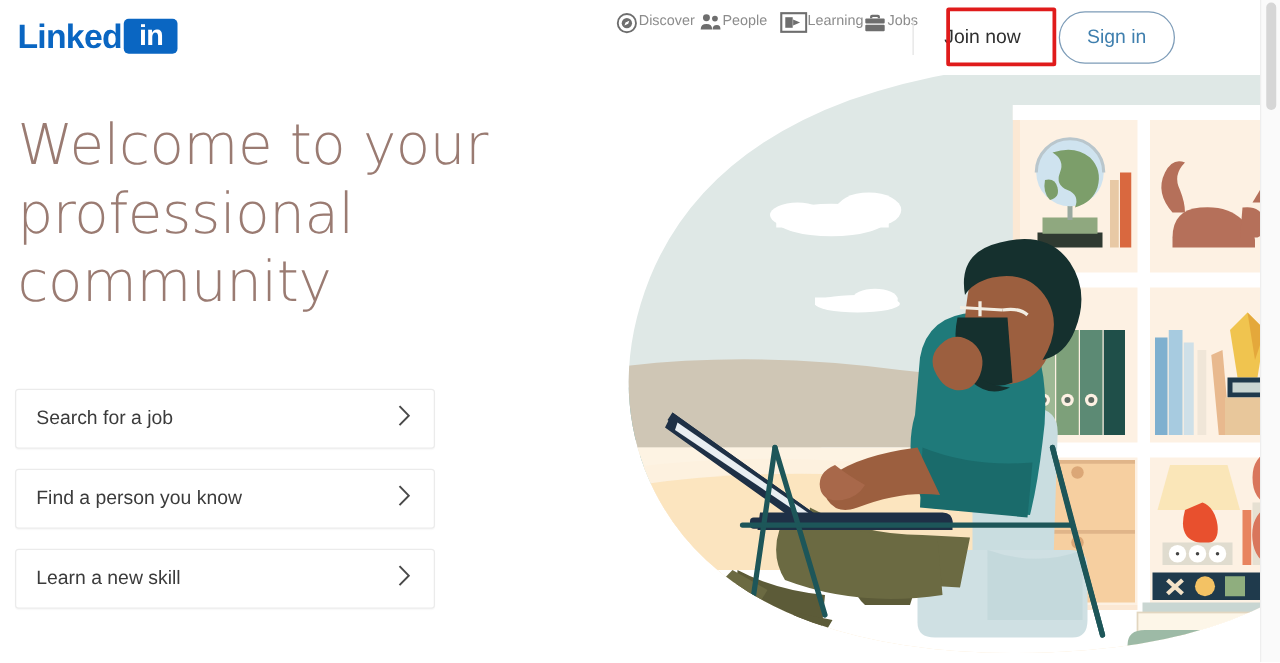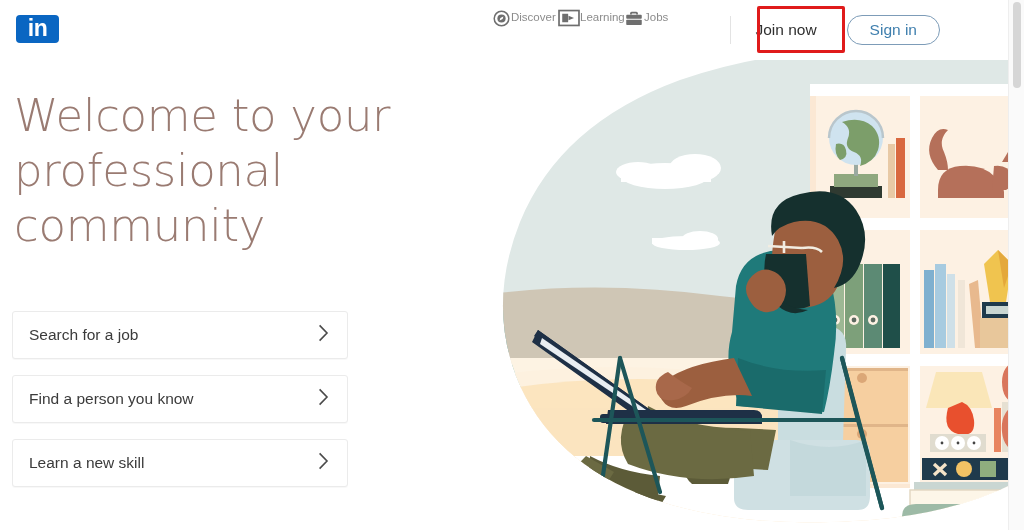--- a/index.html
+++ b/index.html
@@ -51,21 +51,21 @@
     display:flex; align-items:center; justify-content:center;
     background:transparent; border:none; cursor:pointer;
     font-size:15.5px; color:#2f2f2f; border-radius:2px;
     font-family:"Liberation Sans", sans-serif;
   }
   #join-highlight {
     position:absolute; left:757px; top:6px; width:88px; height:47px;
     border:3px solid #e01b1b; border-radius:2px; z-index:45; pointer-events:none;
   }
   #sign-in {
-    margin-left:14px; height:30px; padding:0 22px;
+    margin-left:14px; height:42px; padding:0 22px;
     display:flex; align-items:center; justify-content:center;
     background:transparent; border:1.3px solid #7d9cb8; border-radius:24px;
     color:#3f7fae; font-size:15.5px; cursor:pointer;
     font-family:"Liberation Sans", sans-serif;
   }
 
   
   #hero-left { position:absolute; left:0; top:88px; width:500px; z-index:20; }
   #headline {
     padding-left:14px;
@@ -320,36 +320,48 @@
         </g>
 
         <path d="M104 368 q-10 0 -10 12 l0 40 q0 12 14 12 l104 0 q12 0 12 -14 l0 -38 q0 -12 -14 -12 Z" fill="#c9dde0" opacity="0.0"></path>
       </g>
     </svg>
   </div>
 
   <div id="header">
 
     <div id="logo">
+      <span class="lk-word">Linked</span>
       <span class="lk-box">in</span>
     </div>
 
     <div id="nav">
 
       <a class="nav-item">
         <span class="nav-ico">
           <svg width="19" height="19" viewBox="0 0 24 24" fill="none" stroke="#6e6e6e" stroke-width="1.9">
             <circle cx="12" cy="12" r="9.2"></circle>
             <circle cx="12" cy="12" r="5.2" fill="#6e6e6e" stroke="none"></circle>
             <path d="M14.4 9.6 L10.6 11.4 L9.6 14.4 L13.4 12.6 Z" fill="#ffffff" stroke="none"></path>
           </svg>
         </span>
         <span class="nav-label">Discover</span>
       </a>
 
+      <a class="nav-item">
+        <span class="nav-ico">
+          <svg width="20" height="19" viewBox="0 0 24 24" fill="#6e6e6e">
+            <circle cx="8.4" cy="6.6" r="3.5"></circle>
+            <circle cx="17" cy="7.4" r="2.9"></circle>
+            <path d="M2.6 18.4 q0 -5.4 5.8 -5.4 q5.8 0 5.8 5.4 Z"></path>
+            <path d="M14.6 18.4 q0 -4.4 4.4 -4.4 q3.6 0 3.6 4.4 Z"></path>
+          </svg>
+        </span>
+        <span class="nav-label">People</span>
+      </a>
 
       <a class="nav-item">
         <span class="nav-ico">
           <svg width="22" height="18" viewBox="0 0 26 20" fill="none">
             <rect x="1.2" y="1.2" width="23.6" height="17.6" stroke="#6e6e6e" stroke-width="2" fill="#ffffff"></rect>
             <rect x="5" y="5" width="7" height="10" fill="#6e6e6e"></rect>
             <path d="M12.4 7.2 L19 10 L12.4 12.8 Z" fill="#6e6e6e"></path>
           </svg>
         </span>
         <span class="nav-label">Learning</span>

